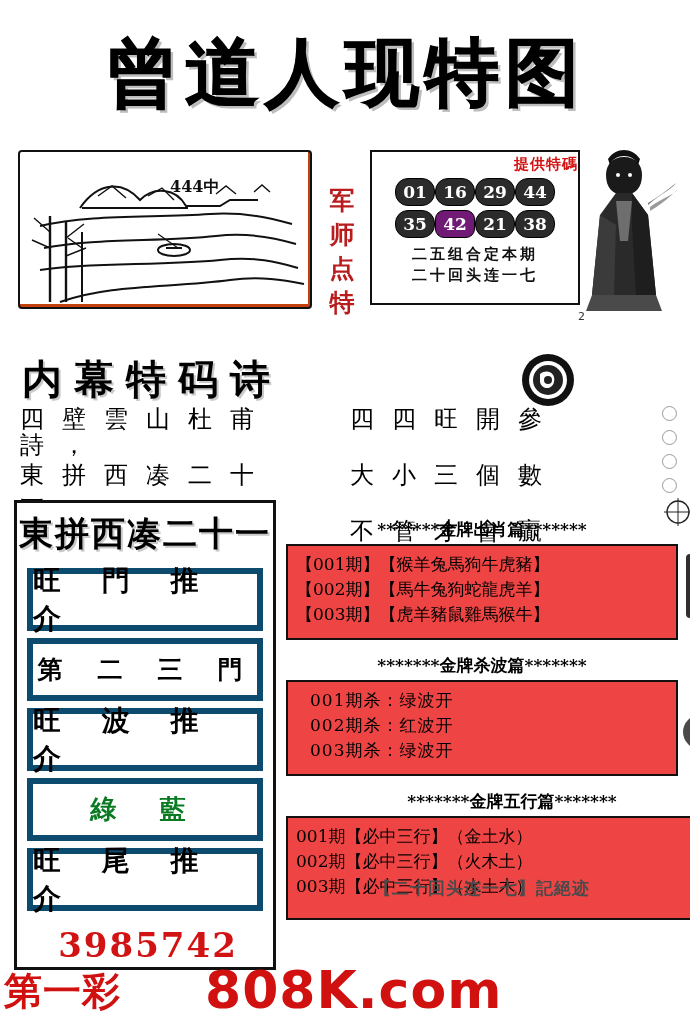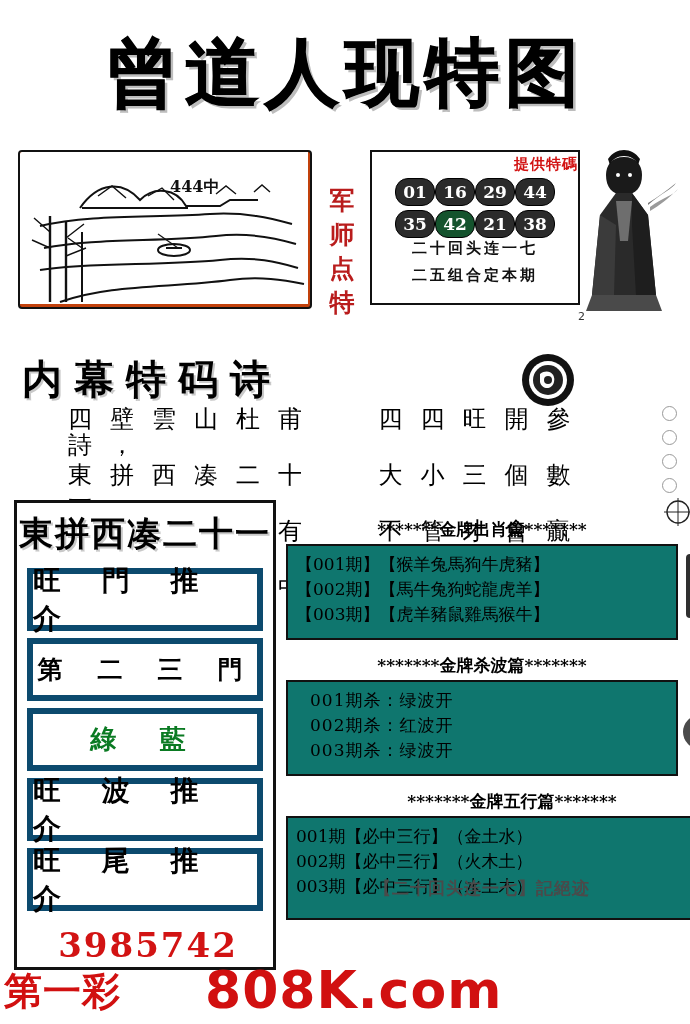--- a/index.html
+++ b/index.html
@@ -50,21 +50,21 @@
     font-weight:bold;font-size:15px;color:#d21313;margin-top:3px;letter-spacing:1px;
   }
   .balls{display:flex;justify-content:center;margin-top:4px;}
   .ball{
     width:38px;height:26px;border-radius:13px;
     display:flex;align-items:center;justify-content:center;
     font-family:"DejaVu Serif","Liberation Serif",serif;
     font-weight:bold;font-size:17px;color:#fff;
     background:#2b2b2b;border:1px solid #000;
   }
-  .ball.red{background:#14532d;}
+  .ball.red{background:#701a75;border-radius:9px;}
   .numfoot{
     text-align:center;font-family:"DejaVu Serif","Liberation Serif",serif;
     font-weight:bold;font-size:15px;line-height:21px;color:#111;margin-top:6px;letter-spacing:3px;
   }
 
   .figure{position:absolute;left:552px;top:-5px;width:108px;height:170px;}
   .fignum{
     position:absolute;left:560px;top:160px;font-size:11px;color:#333;
   }
 
@@ -74,21 +74,21 @@
     font-family:"DejaVu Serif","Liberation Serif",serif;
     font-weight:bold;font-size:40px;letter-spacing:12px;color:#000;
     text-shadow:2px 2px 0 #c9c9c9;
   }
   .medal{position:absolute;left:520px;top:352px;width:56px;height:56px;}
   .poem{
     position:absolute;left:20px;top:406px;width:650px;
     font-family:"DejaVu Serif","Liberation Serif",serif;
     font-size:24px;color:#000;line-height:26px;
   }
-  .poem .row{display:flex;margin-bottom:4px;margin-left:48px;}
+  .poem .row{display:flex;margin-bottom:4px;}
   .poem .c1{width:330px;letter-spacing:18px;}
   .poem .c2{width:310px;letter-spacing:18px;}
   .dots{position:absolute;right:6px;top:406px;width:22px;}
   .dots div{
     width:13px;height:13px;border:1px solid #999;border-radius:50%;
     margin-bottom:9px;
   }
 
   
   .leftpanel{
@@ -119,21 +119,21 @@
   
   .rightpanel{position:absolute;left:286px;top:500px;width:392px;height:470px;}
 
   .sec-head{
     text-align:center;
     font-family:"DejaVu Serif","Liberation Serif",serif;
     font-weight:bold;font-size:17px;color:#000;letter-spacing:0px;
     margin:2px 0 3px;
   }
   .sec-box{
-    border:2px solid #111;background:#0f766e;box-sizing:border-box;
+    border:2px solid #111;background:#ef4444;box-sizing:border-box;
     padding:6px 8px;position:relative;
   }
   .line{
     font-family:"DejaVu Serif","Liberation Serif",serif;
     font-size:17px;color:#000;line-height:25px;white-space:nowrap;
   }
   .kill{padding-left:14px;letter-spacing:1px;}
   .wuxing{letter-spacing:0px;}
 
   .sec1{position:absolute;left:0;top:16px;width:392px;height:96px;}
@@ -218,22 +218,22 @@
         <div class="ball">16</div>
         <div class="ball">29</div>
         <div class="ball">44</div>
       </div>
       <div class="balls">
         <div class="ball">35</div>
         <div class="ball red">42</div>
         <div class="ball">21</div>
         <div class="ball">38</div>
       </div>
+      <div class="numfoot">二五组合定本期</div>
       <div class="numfoot" style="margin-top:0">二十回头连一七</div>
-      <div class="numfoot">二五组合定本期</div>
     </div>
 
     <div class="figure">
       <svg width="108" height="170" viewBox="0 0 108 170">
         <path d="M54 12 C66 12 72 20 72 30 C72 42 66 50 54 50 C42 50 36 42 36 30 C36 20 42 12 54 12 Z" fill="#1a1a1a"></path>
         <path d="M40 20 C44 8 64 8 68 20 L70 14 C62 2 46 2 38 14 Z" fill="#111"></path>
         <path d="M46 48 L62 48 L78 70 L86 150 L22 150 L30 70 Z" fill="#2a2a2a"></path>
         <path d="M30 70 L22 150 L44 150 L46 80 Z" fill="#3b3b3b"></path>
         <path d="M62 48 L78 70 L86 150 L66 150 L62 80 Z" fill="#1e1e1e"></path>
         <path d="M46 56 L62 56 L58 96 L50 96 Z" fill="#6e6e6e"></path>
@@ -282,22 +282,22 @@
     <div></div>
       <div></div>
       <div></div>
       <div></div>
   </div>
 
   <div class="leftpanel">
     <div class="lp-title">東拼西凑二十一</div>
     <div class="lp-cell">旺 門 推 介</div>
     <div class="lp-cell small">第 二 三 門</div>
+    <div class="lp-cell">旺 波 推 介</div>
     <div class="lp-cell green">綠 藍</div>
-    <div class="lp-cell">旺 波 推 介</div>
     <div class="lp-cell">旺 尾 推 介</div>
     <div class="lp-serial">3985742</div>
   </div>
 
   <div class="rightpanel">
 
     <div class="crosshair">
       <svg width="28" height="28" viewBox="0 0 28 28">
         <circle cx="14" cy="14" r="11" fill="none" stroke="#222" stroke-width="1.4"></circle>
         <path d="M14 0 L14 28 M0 14 L28 14" stroke="#222" stroke-width="1"></path>

